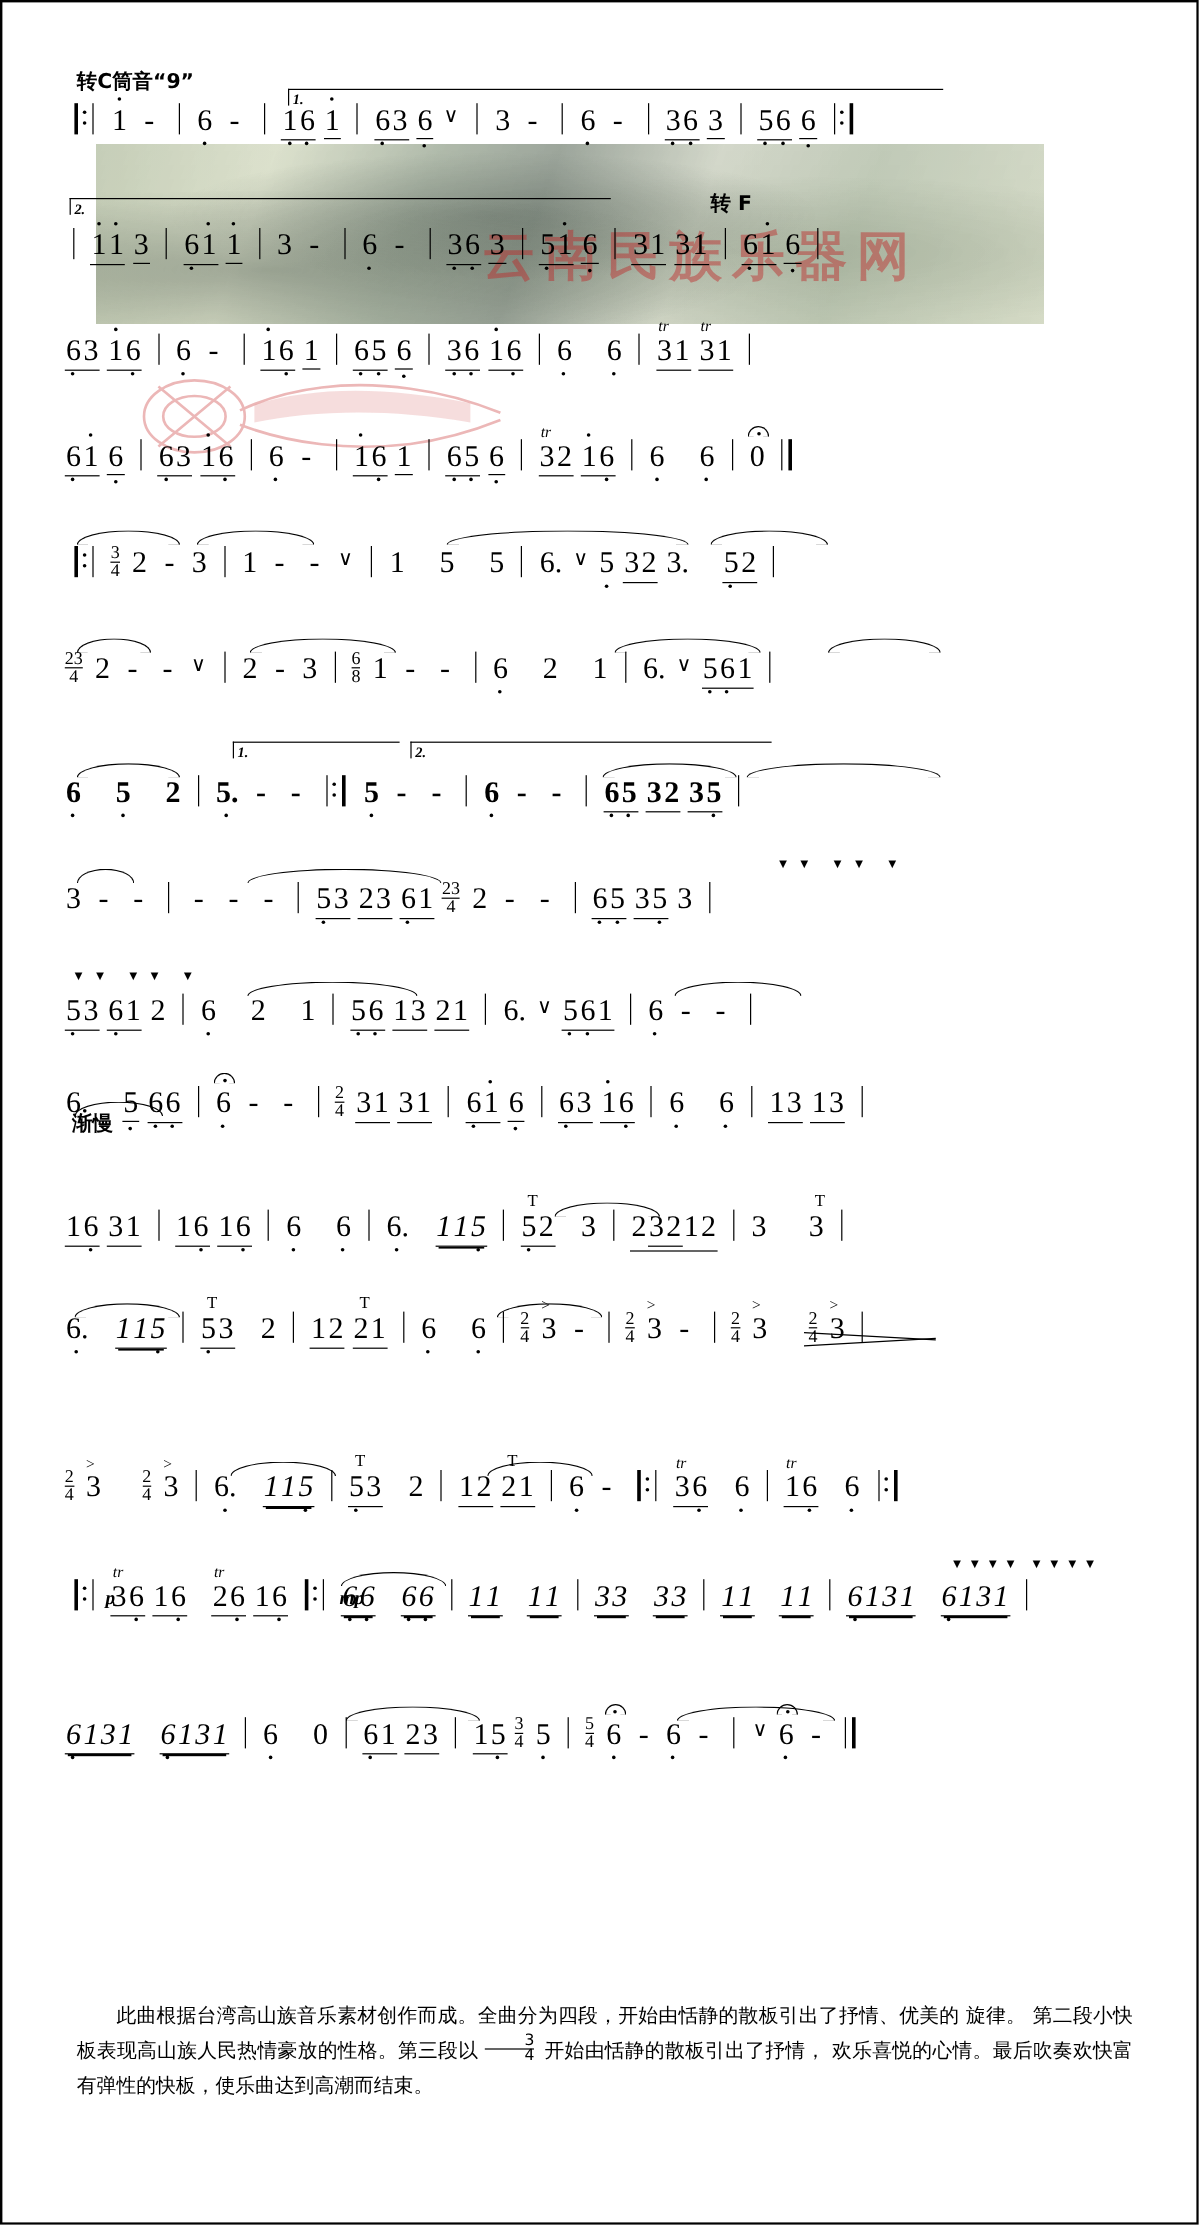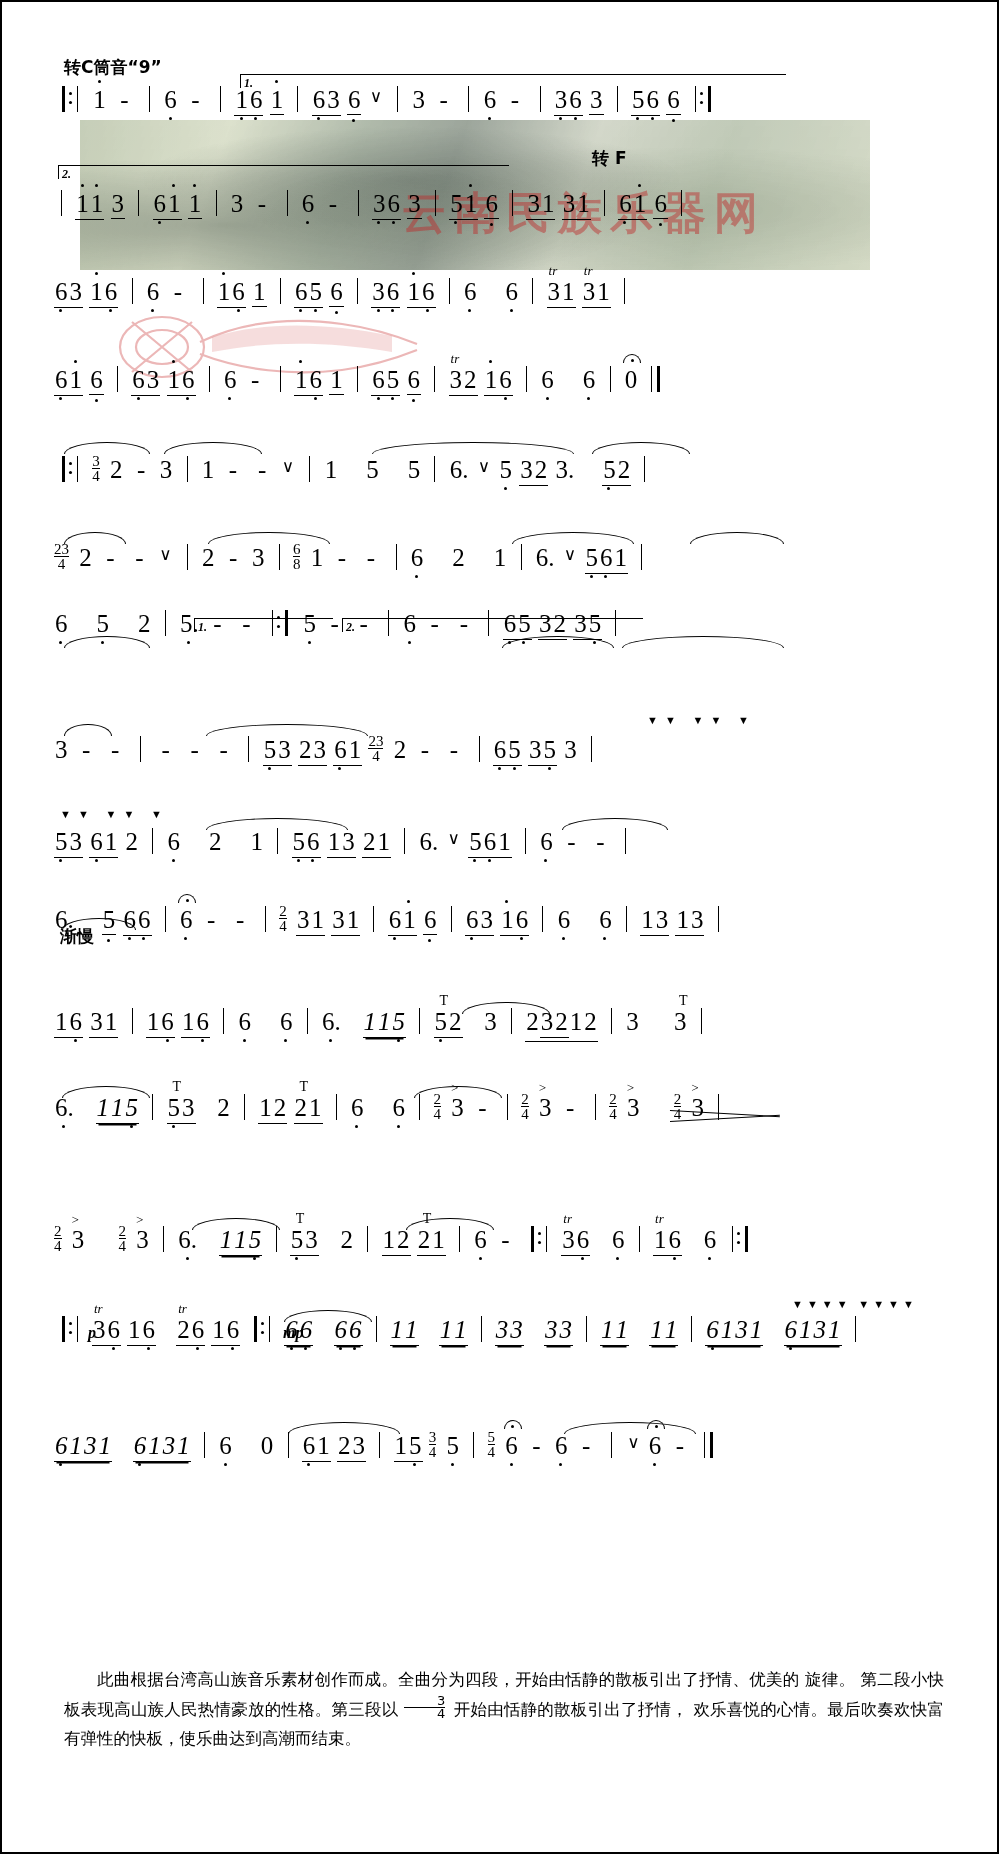--- a/index.html
+++ b/index.html
@@ -299,21 +299,21 @@
       <path d="M108 50 C150 30 200 25 250 32 C280 36 305 44 325 52"></path>
       <path d="M108 62 C150 78 200 84 250 78 C280 74 305 66 325 58"></path>
       <path d="M40 30 L100 80 M100 30 L40 80"></path>
     </g>
     <g fill="#d05050" opacity="0.35">
       <path d="M120 45 C170 30 230 30 300 44 L300 60 C230 48 170 50 120 60 Z"></path>
     </g>
   </svg>
 
   <div class="label" style="left:62px; top:54px;">转C筒音“9”</div>
-  <div class="label" style="left:590px; top:145px;">转 F</div>
+  <div class="label" style="left:590px; top:156px;">转 F</div>
   <div class="label" style="left:58px; top:893px;margin-top:30px;">渐慢</div>
 
   <div class="volta" style="left:238px; top:72px; width:545px;">
       <span>1.</span>
     </div>
   <div class="volta" style="left:56px; top:163px; width:450px;">
       <span>2.</span>
     </div>
   <div class="volta" style="left:192px; top:616px; width:138px;">
       <span>1.</span>
@@ -485,21 +485,21 @@
     <span class="nt">2</span>
     <span class="nt">&nbsp;&nbsp;</span>
     <span class="nt">1</span>
     <span class="bar"></span>
     <span class="nt">6.</span>
     <span class="breath">∨</span>
     <span class="grp l1"><span class="nt dot-below">5</span><span class="nt dot-below">6</span><span class="nt">1</span></span>
     <span class="bar"></span>
   </div>
 
-  <div class="row" style="top:608px; left:52px;">
+  <div class="row" style="top:644px; left:52px;font-weight:bold;">
     <span class="nt dot-below">6</span>
     <span class="nt">&nbsp;&nbsp;</span>
     <span class="nt dot-below">5</span>
     <span class="nt">&nbsp;&nbsp;</span>
     <span class="nt">2</span>
     <span class="bar"></span>
     <span class="nt dot-below">5.</span>
     <span class="nt">&nbsp;-&nbsp;</span>
     <span class="nt">&nbsp;-&nbsp;</span>
     <span class="repR"></span>

